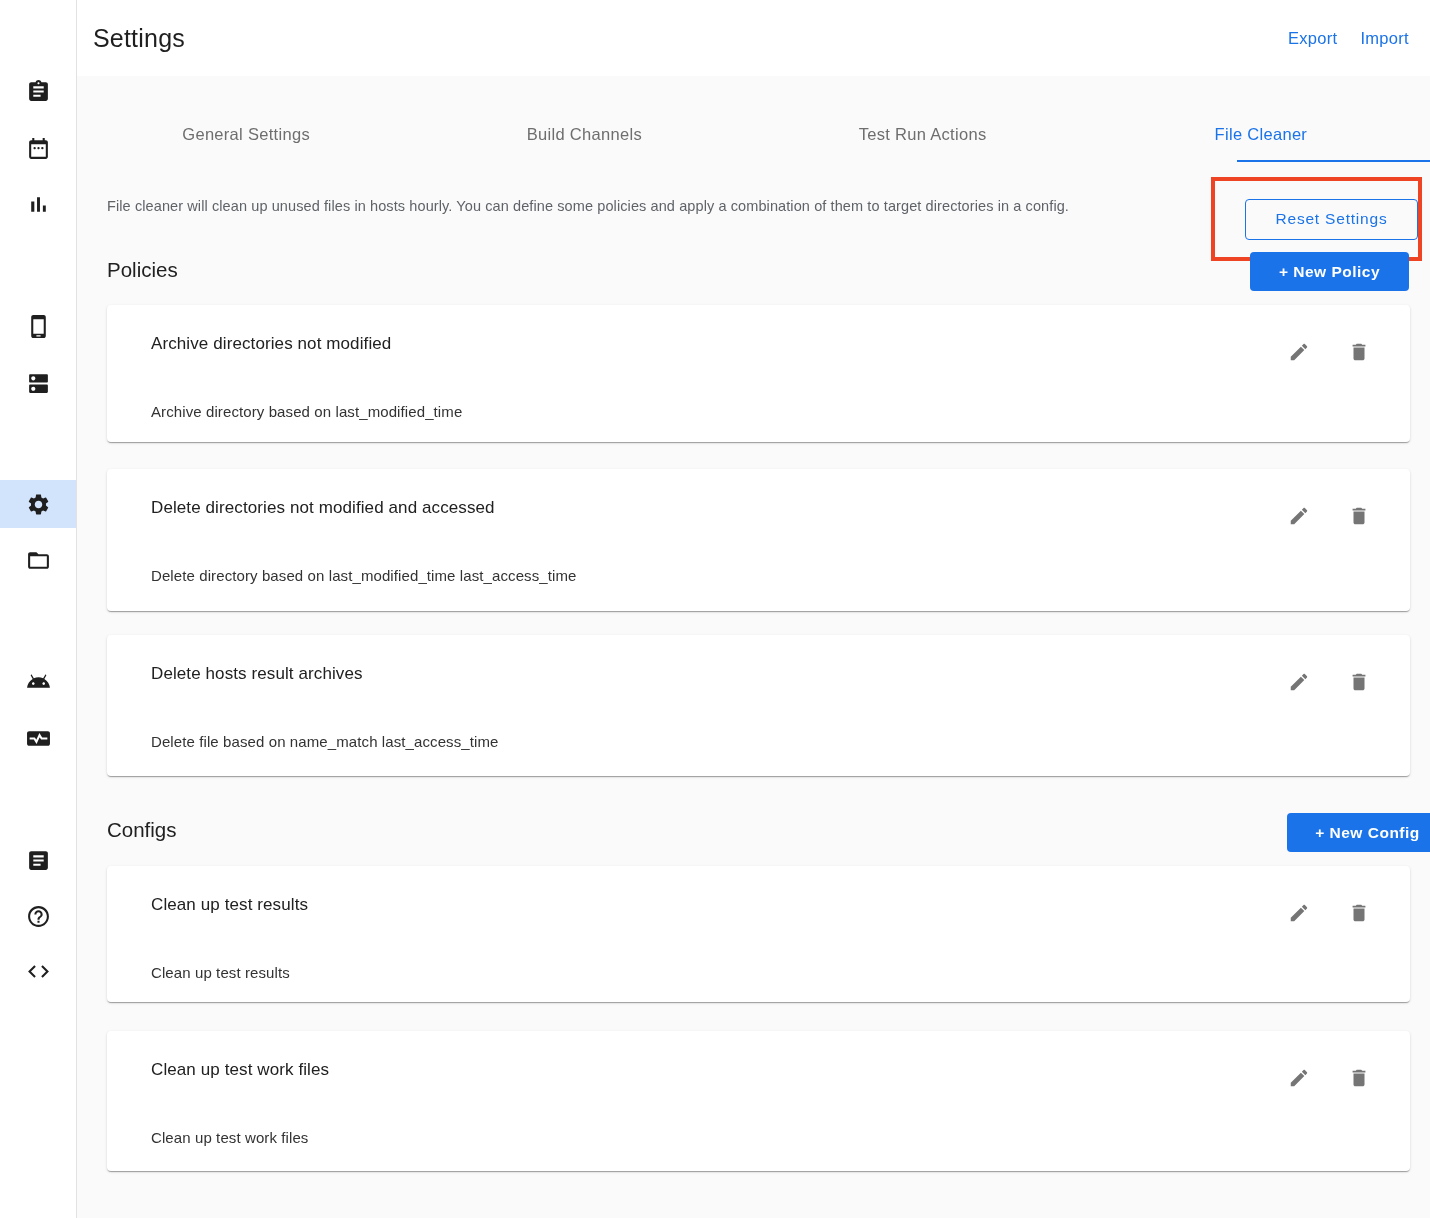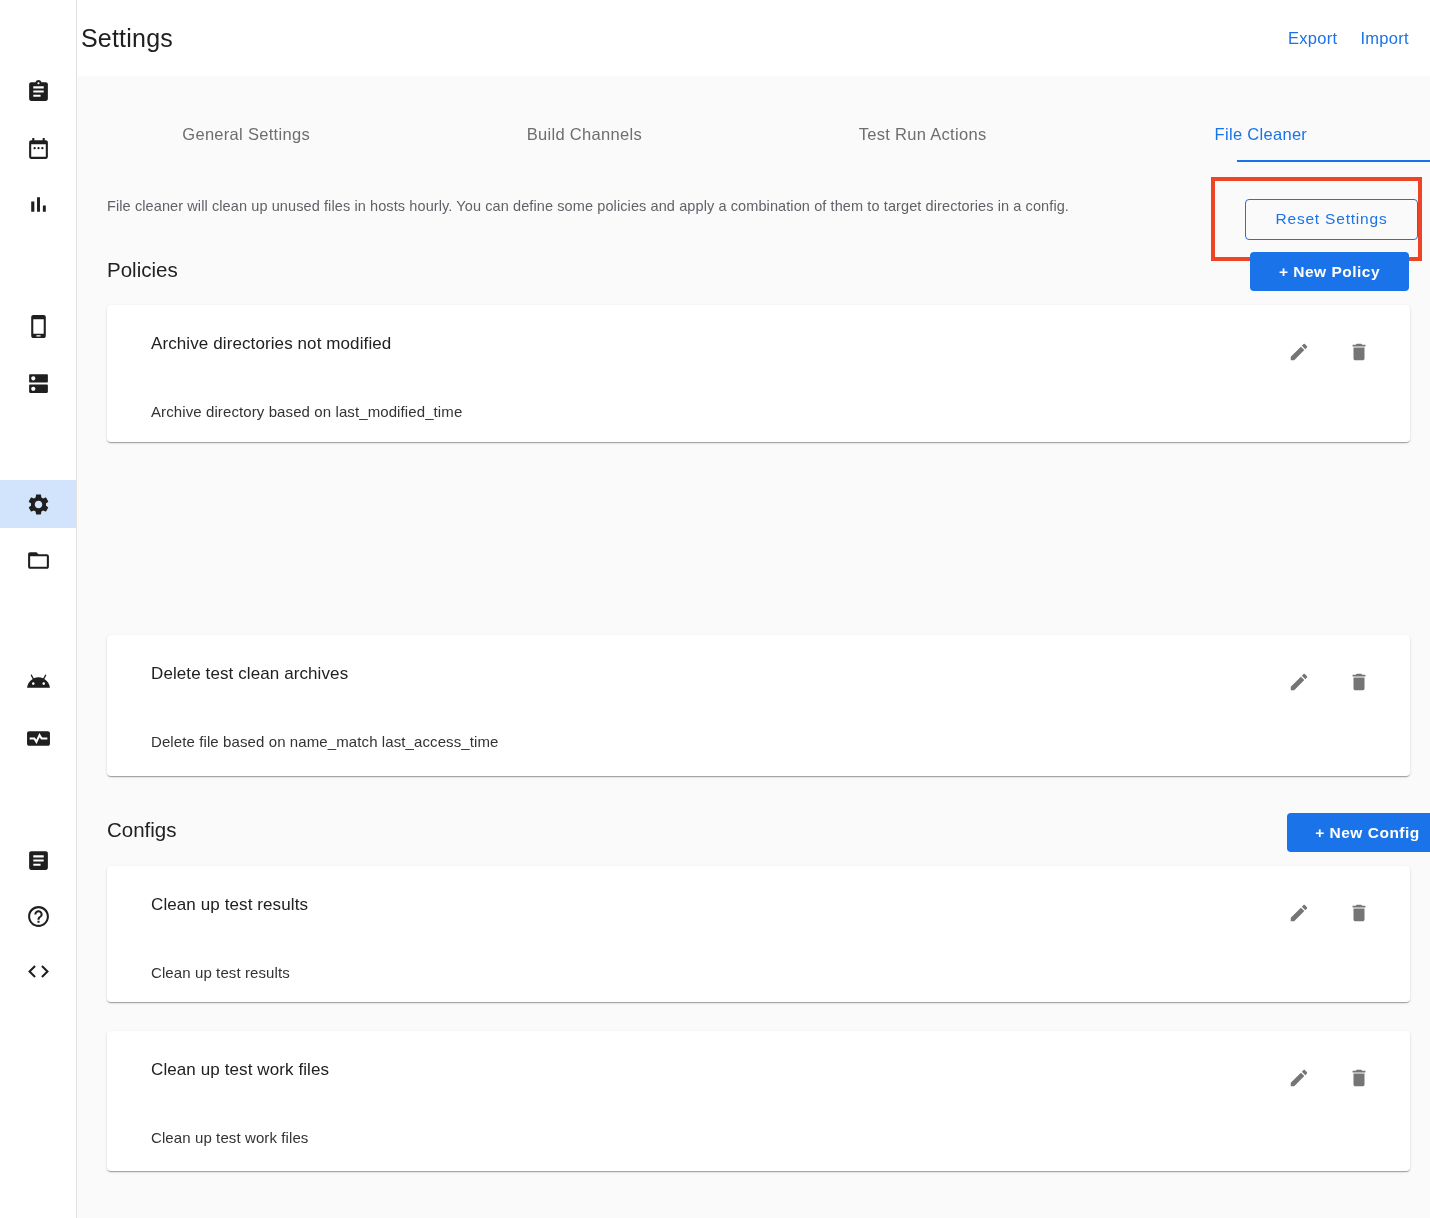--- a/index.html
+++ b/index.html
@@ -22,21 +22,21 @@
     cursor: pointer; color: #1f1f1f;
   }
   .side-item svg { width: 25px; height: 25px; display: block; }
   .side-item.selected { background: #d2e3fc; }
 
   
   .header {
     position: absolute; left: 77px; top: 0; width: 1353px; height: 76px;
     background: #ffffff; display: flex; align-items: center;
   }
-  .header-title { margin-left: 4px; font-size: 25px; font-weight: 400; color: #1f1f1f; letter-spacing: .2px; }
+  .header-title { margin-left: 16px; font-size: 25px; font-weight: 400; color: #1f1f1f; letter-spacing: .2px; }
   .header-links { margin-left: auto; margin-right: 21px; display: flex; gap: 23px; }
   .header-link { font-size: 16.5px; color: #1a73e8; cursor: pointer; text-decoration: none; letter-spacing: .3px; }
 
   
   .content {
     position: absolute; left: 77px; top: 76px; width: 1353px; height: 1142px;
     background: #fafafa;
   }
 
   
@@ -206,23 +206,39 @@
         </button>
       <button class="icon-btn">
           <svg viewBox="0 0 24 24">
             <path fill="currentColor" d="M6 19c0 1.1.9 2 2 2h8c1.1 0 2-.9 2-2V7H6v12zM19 4h-3.5l-1-1h-5l-1 1H5v2h14V4z"></path>
           </svg>
         </button>
     </div>
     <div class="card-subtitle">Archive directory based on last_modified_time</div>
   </section>
 
+  <section class="card p-card-2">
+    <div class="card-title">Delete directories not modified and accessed</div>
+    <div class="card-actions">
+      <button class="icon-btn">
+          <svg viewBox="0 0 24 24">
+            <path fill="currentColor" d="M3 17.25V21h3.75L17.81 9.94l-3.75-3.75L3 17.25zM20.71 7.04c.39-.39.39-1.02 0-1.41l-2.34-2.34c-.39-.39-1.02-.39-1.41 0l-1.83 1.83 3.75 3.75 1.83-1.83z"></path>
+          </svg>
+        </button>
+      <button class="icon-btn">
+          <svg viewBox="0 0 24 24">
+            <path fill="currentColor" d="M6 19c0 1.1.9 2 2 2h8c1.1 0 2-.9 2-2V7H6v12zM19 4h-3.5l-1-1h-5l-1 1H5v2h14V4z"></path>
+          </svg>
+        </button>
+    </div>
+    <div class="card-subtitle">Delete directory based on last_modified_time last_access_time</div>
+  </section>
 
   <section class="card p-card-3">
-    <div class="card-title">Delete test clean archives</div>
+    <div class="card-title">Delete hosts result archives</div>
     <div class="card-actions">
       <button class="icon-btn">
           <svg viewBox="0 0 24 24">
             <path fill="currentColor" d="M3 17.25V21h3.75L17.81 9.94l-3.75-3.75L3 17.25zM20.71 7.04c.39-.39.39-1.02 0-1.41l-2.34-2.34c-.39-.39-1.02-.39-1.41 0l-1.83 1.83 3.75 3.75 1.83-1.83z"></path>
           </svg>
         </button>
       <button class="icon-btn">
           <svg viewBox="0 0 24 24">
             <path fill="currentColor" d="M6 19c0 1.1.9 2 2 2h8c1.1 0 2-.9 2-2V7H6v12zM19 4h-3.5l-1-1h-5l-1 1H5v2h14V4z"></path>
           </svg>

